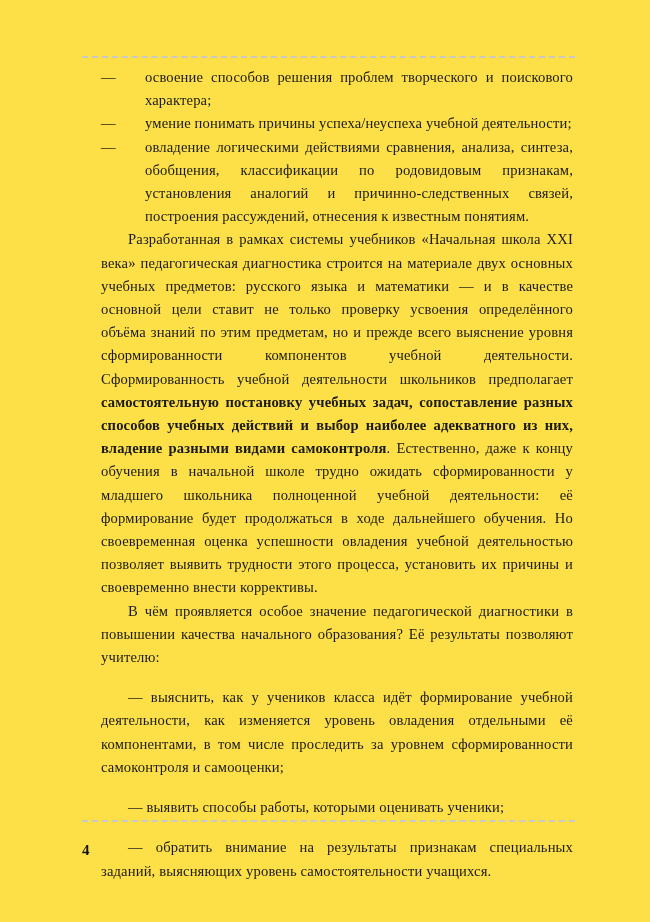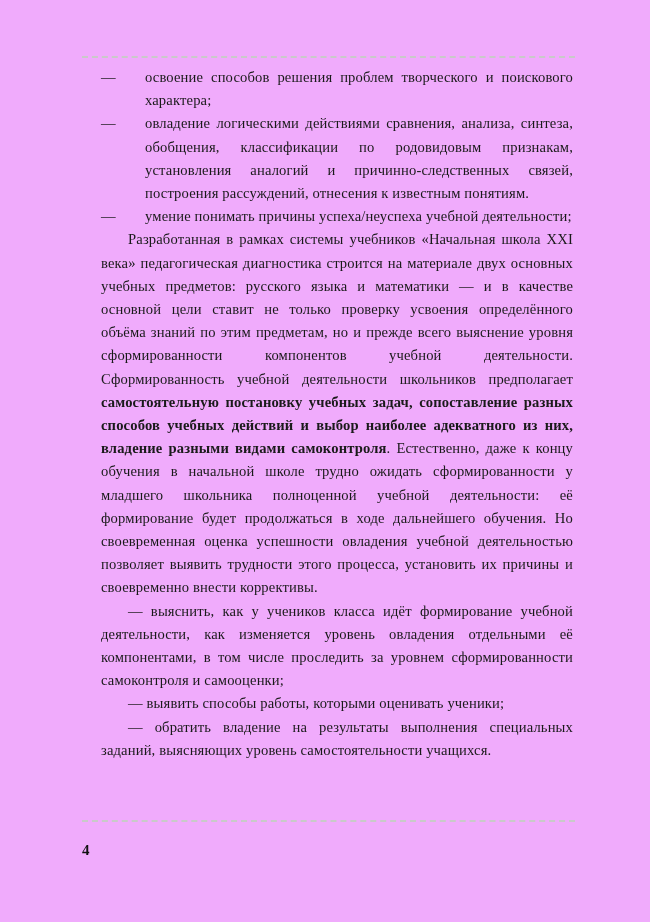--- a/index.html
+++ b/index.html
@@ -15,21 +15,21 @@
     font-family: "Liberation Serif", "DejaVu Serif", serif;
     color: #1a1a1a;
   }
 
   .page {
     position: absolute;
     left: 0;
     top: 0;
     width: 650px;
     height: 922px;
-    background: #f0abfc;
+    background: #fde047;
   }
 
   .rule {
     position: absolute;
     left: 82px;
     width: 493px;
     height: 0;
     border-top: 2px dashed #c9c9c9;
   }
   .rule-top { top: 56px; }
@@ -65,20 +65,21 @@
   }
 
   
   p.para {
     text-indent: 27px;
   }
 
   
   p.dashpara {
     text-indent: 27px;
+    margin-top: 17px;
   }
 
   b, strong {
     font-weight: bold;
   }
 
   .last-line-natural {
     text-align-last: left;
   }
 
@@ -97,32 +98,33 @@
 
 <div class="page">
 
   <div class="rule rule-top"></div>
 
   <div class="content">
 
     <p class="bullet"><span class="marker">—</span><span>освоение способов решения проблем творческого и поискового характера;</span></p>
 
 
+    <p class="bullet"><span class="marker">—</span><span>умение понимать причины успеха/неуспеха учебной деятельности;</span></p>
+
     <p class="bullet"><span class="marker">—</span><span>овладение логическими действиями сравнения, анализа, синтеза, обобщения, классификации по родовидовым признакам, установления аналогий и причинно-следственных связей, построения рассуждений, отнесения к известным понятиям.</span></p>
-
-    <p class="bullet"><span class="marker">—</span><span>умение понимать причины успеха/неуспеха учебной деятельности;</span></p>
 
     <p class="para"><span>Разработанная в рамках системы учебников «Начальная школа XXI века» педагогическая диагностика строится на материале двух основных учебных предметов: русского языка и математики — и в качестве основной цели ставит не только проверку усвоения определённого объёма знаний по этим предметам, но и прежде всего выяснение уровня сформированности компонентов учебной деятельности. Сформированность учебной деятельности школьников предполагает </span><b>самостоятельную постановку учебных задач, сопоставление разных способов учебных действий и выбор наиболее адекватного из них, владение разными видами самоконтроля</b><span>. Естественно, даже к концу обучения в начальной школе трудно ожидать сформированности у младшего школьника полноценной учебной деятельности: её формирование будет продолжаться в ходе дальнейшего обучения. Но своевременная оценка успешности овладения учебной деятельностью позволяет выявить трудности этого процесса, установить их причины и своевременно внести коррективы.</span></p>
 
+    <p class="para"><span>В чём проявляется особое значение педагогической диагностики в повышении качества начального образования? Её результаты позволяют учителю:</span></p>
 
     <p class="dashpara"><span>— выяснить, как у учеников класса идёт формирование учебной деятельности, как изменяется уровень овладения отдельными её компонентами, в том числе проследить за уровнем сформированности самоконтроля и самооценки;</span></p>
 
     <p class="dashpara"><span>— выявить способы работы, которыми оценивать ученики;</span></p>
 
-    <p class="dashpara last-line-natural"><span>— обратить владение на результаты выполнения специальных заданий, выясняющих уровень самостоятельности учащихся.</span></p>
+    <p class="dashpara last-line-natural"><span>— обратить внимание на результаты признакам специальных заданий, выясняющих уровень самостоятельности учащихся.</span></p>
 
   </div>
 
   <div class="rule rule-bottom"></div>
 
   <div class="folio">4</div>
 
 </div>
 
 </body></html>

